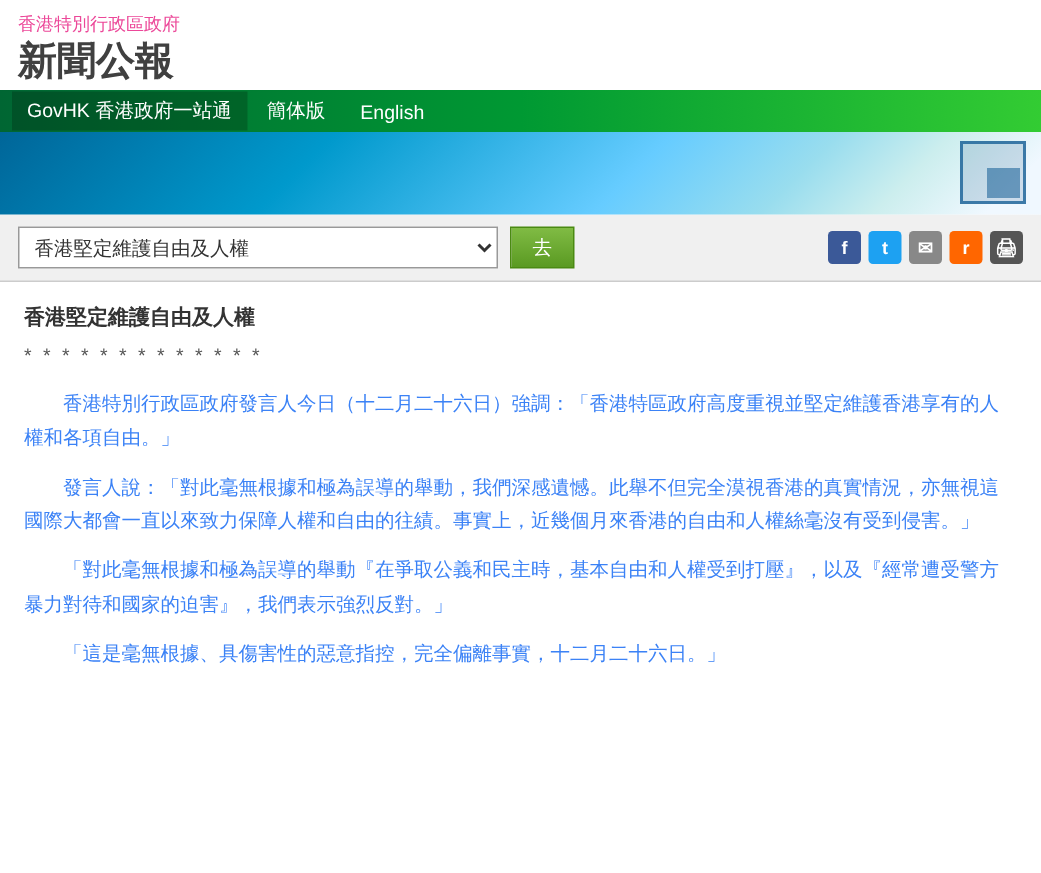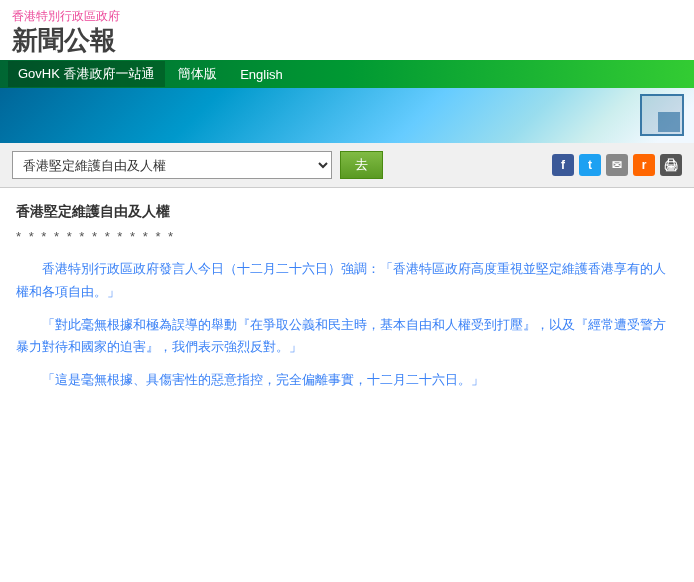--- a/index.html
+++ b/index.html
@@ -186,16 +186,17 @@
     <div class="social-icon rss">r</div>
     <div class="social-icon print">🖨</div>
   </div>
 </div>
 
 <div id="content">
   <div class="content-title">香港堅定維護自由及人權</div>
   <div class="content-stars">* * * * * * * * * * * * *</div>
   <div class="content-body">
   <p>香港特別行政區政府發言人今日（十二月二十六日）強調：「香港特區政府高度重視並堅定維護香港享有的人權和各項自由。」</p>
+      <p>發言人說：「對此毫無根據和極為誤導的舉動，我們深感遺憾。此舉不但完全漠視香港的真實情況，亦無視這國際大都會一直以來致力保障人權和自由的往績。事實上，近幾個月來香港的自由和人權絲毫沒有受到侵害。」</p>
       <p>「對此毫無根據和極為誤導的舉動『在爭取公義和民主時，基本自由和人權受到打壓』，以及『經常遭受警方暴力對待和國家的迫害』，我們表示強烈反對。」</p>
       <p>「這是毫無根據、具傷害性的惡意指控，完全偏離事實，十二月二十六日。」</p>
     </div>
 </div>
 
 </body></html>

